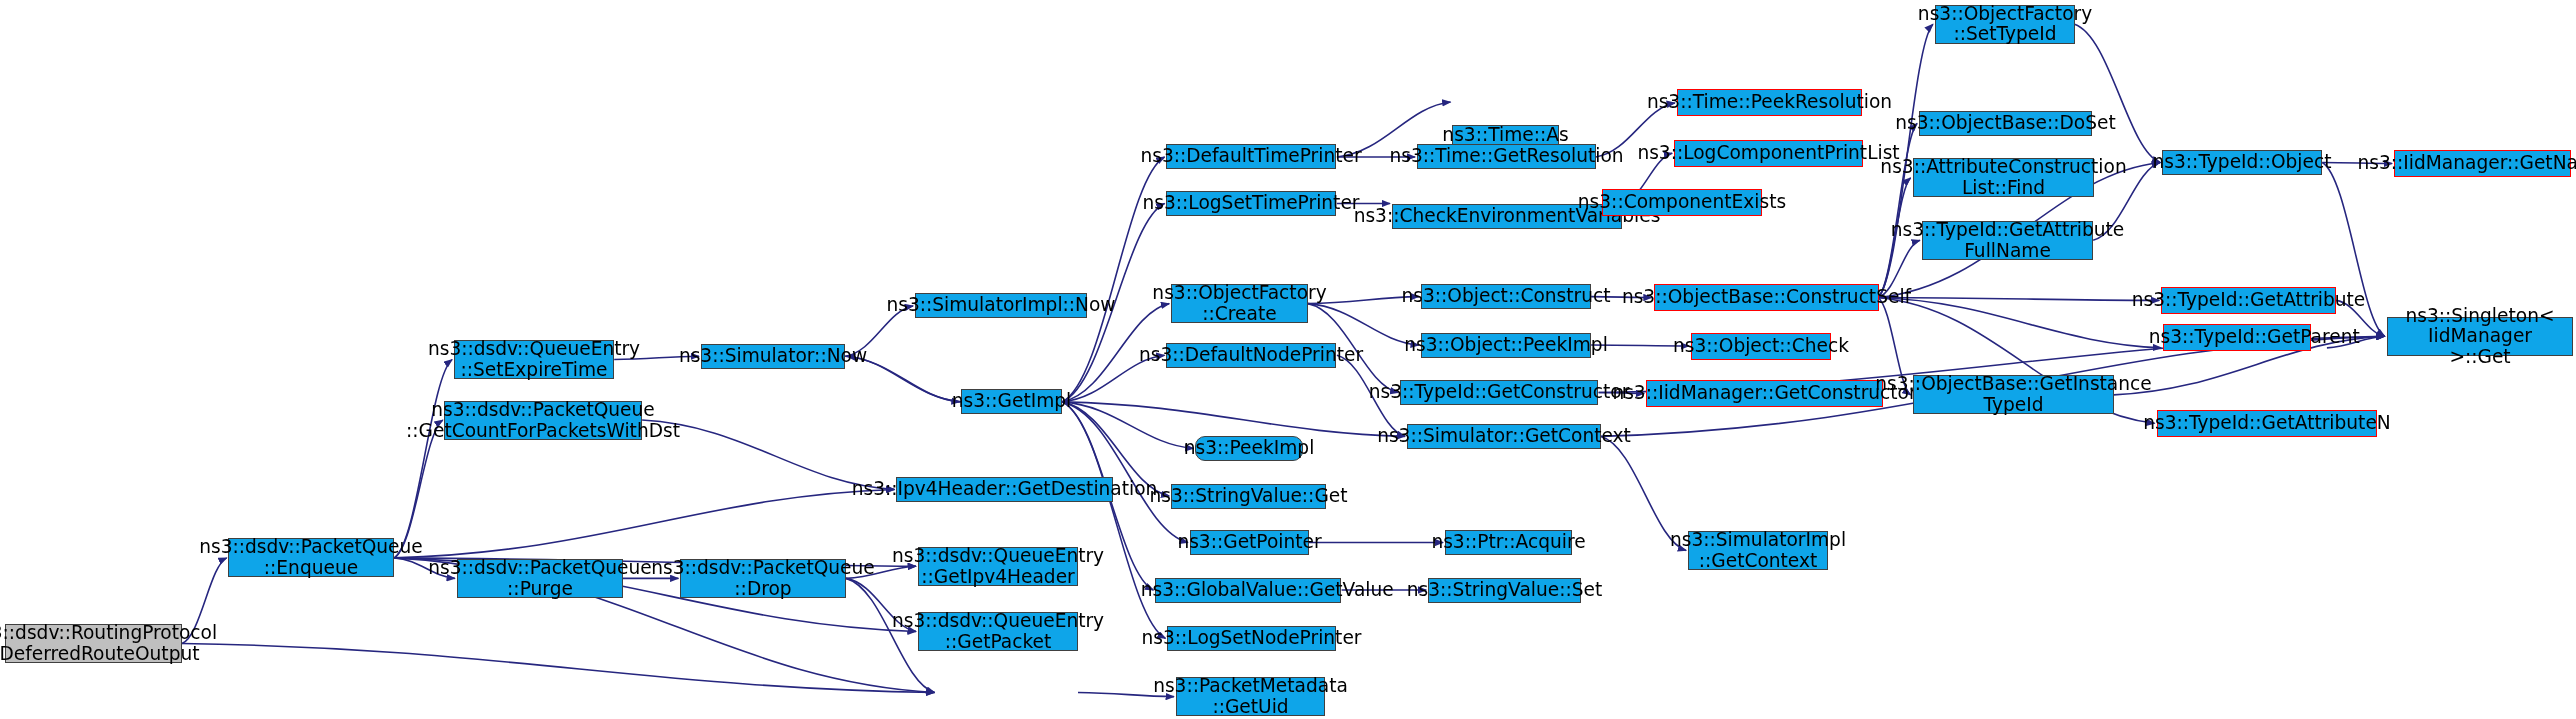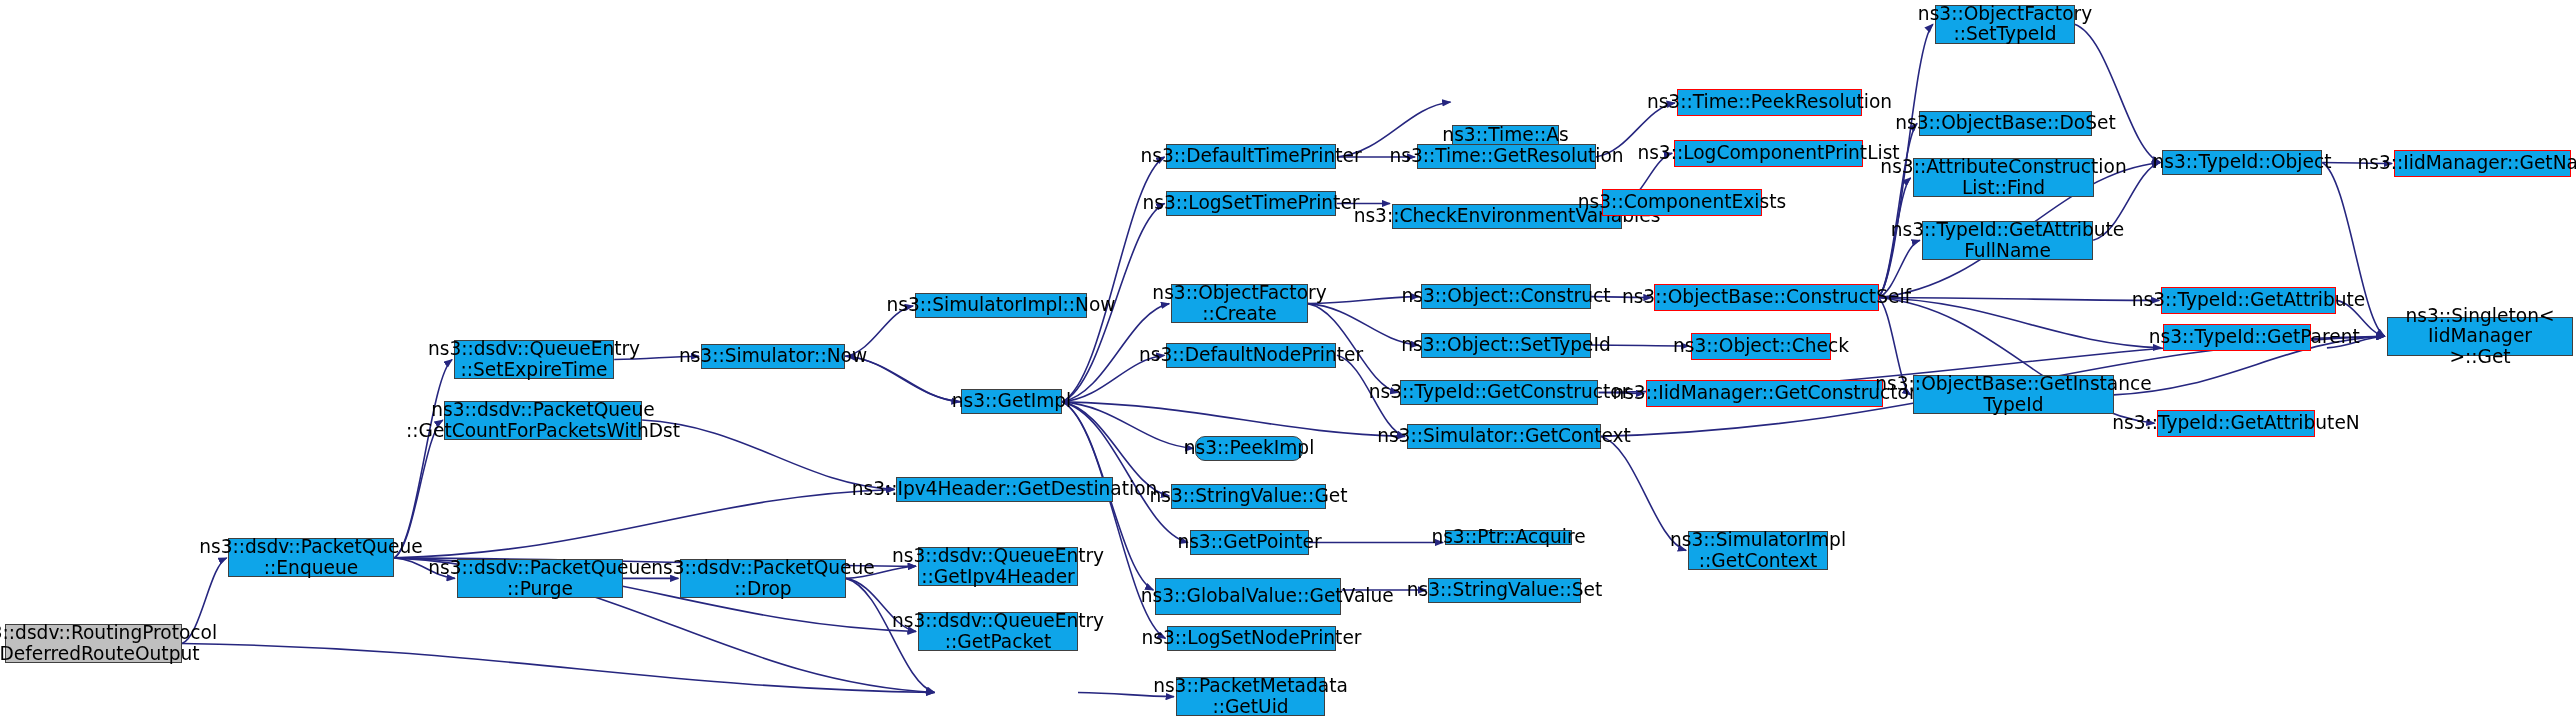--- a/index.html
+++ b/index.html
@@ -152,48 +152,48 @@
       </div>
       <div class="node" style="left: 1195px; top: 436px; width: 108px; height: 25px; border-radius: 10px;">
         <span>ns3::PeekImpl</span>
       </div>
       <div class="node" style="left: 1171px; top: 484px; width: 155px; height: 25px;">
         <span>ns3::StringValue::Get</span>
       </div>
       <div class="node" style="left: 1190px; top: 530px; width: 119px; height: 25px;">
         <span>ns3::GetPointer</span>
       </div>
-      <div class="node" style="left: 1155px; top: 578px; width: 186px; height: 37px; padding-left: 44px;">
+      <div class="node" style="left: 1155px; top: 578px; width: 186px; height: 25px; padding-left: 44px;">
         <span>ns3::GlobalValue::GetValue</span>
       </div>
       <div class="node" style="left: 1167px; top: 626px; width: 169px; height: 25px;">
         <span>ns3::LogSetNodePrinter</span>
       </div>
       <div class="node" style="left: 1452px; top: 89px; width: 107px; height: 20px; margin-top: 36px;">
         <span>ns3::Time::As</span>
       </div>
       <div class="node" style="left: 1417px; top: 144px; width: 179px; height: 25px;">
         <span>ns3::Time::GetResolution</span>
       </div>
       <div class="node" style="left: 1392px; top: 204px; width: 230px; height: 25px;">
         <span>ns3::CheckEnvironmentVariables</span>
       </div>
       <div class="node" style="left: 1421px; top: 284px; width: 170px; height: 25px;">
         <span>ns3::Object::Construct</span>
       </div>
       <div class="node" style="left: 1421px; top: 333px; width: 170px; height: 25px;">
-        <span>ns3::Object::SetTypeId</span>
+        <span>ns3::Object::PeekImpl</span>
       </div>
       <div class="node" style="left: 1400px; top: 380px; width: 198px; height: 25px;">
         <span>ns3::TypeId::GetConstructor</span>
       </div>
       <div class="node" style="left: 1407px; top: 424px; width: 194px; height: 25px;">
         <span>ns3::Simulator::GetContext</span>
       </div>
-      <div class="node" style="left: 1445px; top: 530px; width: 127px; height: 15px;">
+      <div class="node" style="left: 1445px; top: 530px; width: 127px; height: 25px;">
         <span>ns3::Ptr::Acquire</span>
       </div>
       <div class="node" style="left: 1428px; top: 578px; width: 153px; height: 25px;">
         <span>ns3::StringValue::Set</span>
       </div>
       <div class="node" style="left: 1176px; top: 677px; width: 149px; height: 39px;">
         <span>ns3::PacketMetadata
 ::GetUid</span>
       </div>
       <div class="node red" style="left: 1677px; top: 89px; width: 185px; height: 27px;">
@@ -239,21 +239,21 @@
       </div>
       <div class="node" style="left: 2162px; top: 150px; width: 160px; height: 25px;">
         <span>ns3::TypeId::Object</span>
       </div>
       <div class="node red" style="left: 2161px; top: 287px; width: 175px; height: 27px;">
         <span>ns3::TypeId::GetAttribute</span>
       </div>
       <div class="node red" style="left: 2163px; top: 324px; width: 148px; height: 27px; padding-left: 40px;">
         <span>ns3::TypeId::GetParent</span>
       </div>
-      <div class="node red" style="left: 2157px; top: 410px; width: 158px; height: 27px;">
+      <div class="node red" style="left: 2157px; top: 410px; width: 220px; height: 27px;">
         <span>ns3::TypeId::GetAttributeN</span>
       </div>
       <div class="node red" style="left: 2394px; top: 150px; width: 177px; height: 27px;">
         <span>ns3::IidManager::GetName</span>
       </div>
       <div class="node" style="left: 2387px; top: 317px; width: 186px; height: 39px;">
         <span>ns3::Singleton&lt; IidManager
 &gt;::Get</span>
       </div>
     </div>

